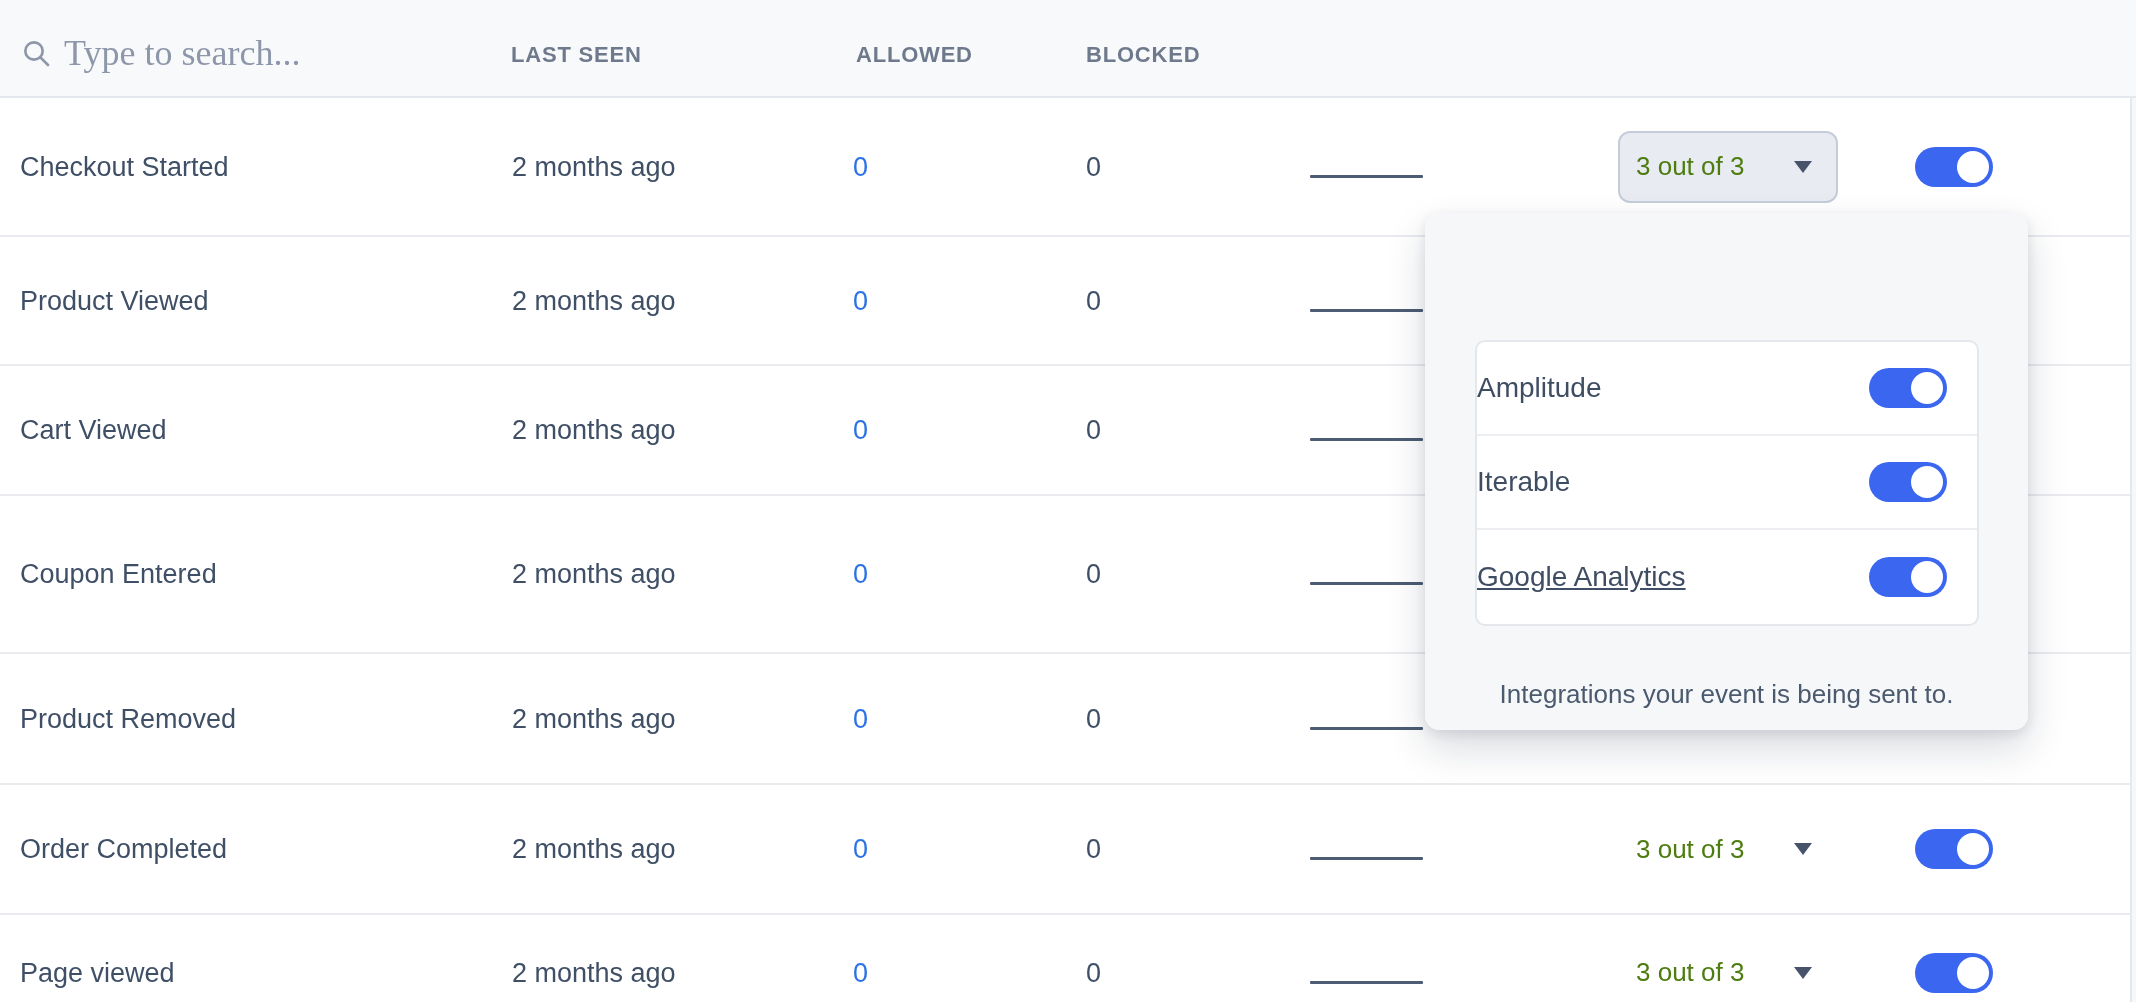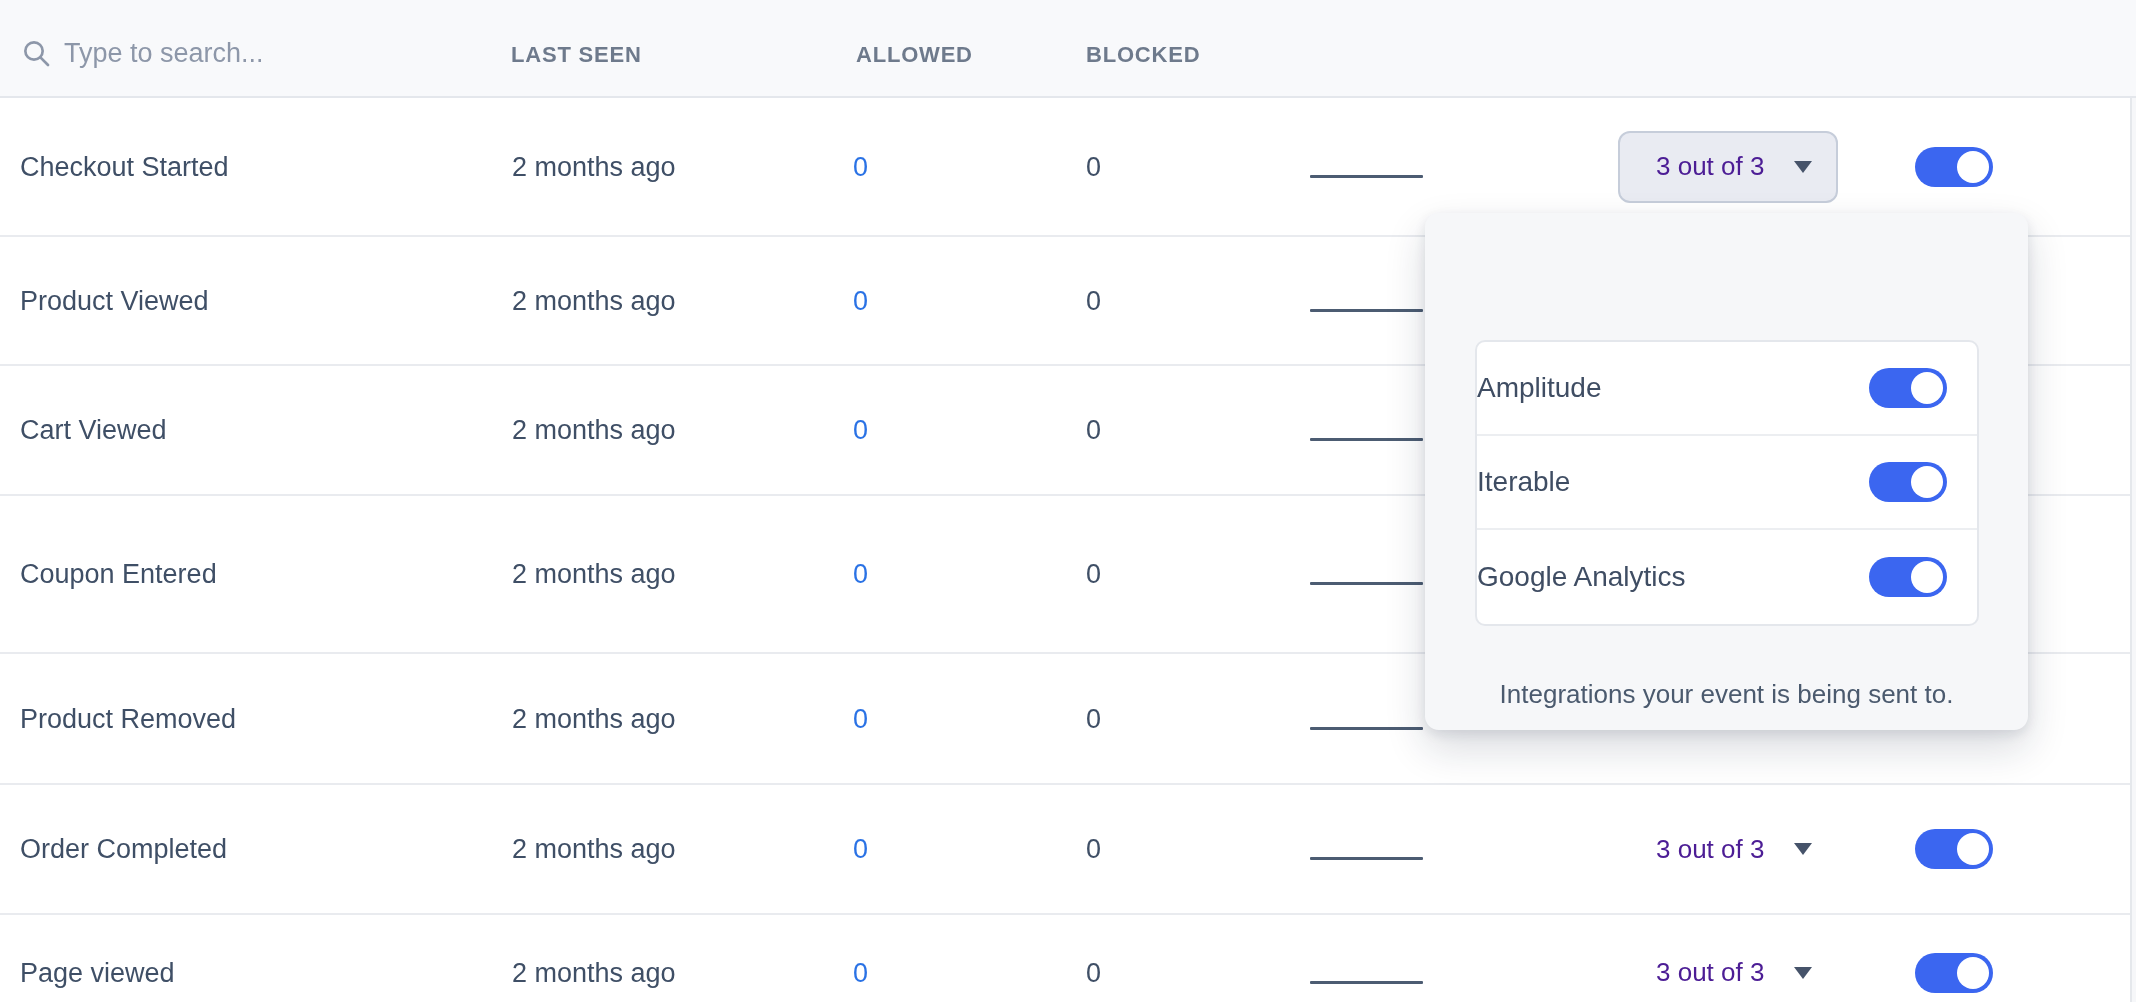--- a/index.html
+++ b/index.html
@@ -31,22 +31,22 @@
   .hcell.c-block  { left: 1086px; }
   .hcell.c-integ  { left: 1642px; }
 
   .search-wrap {
     position: absolute; left: 20px; top: 0; height: 98px; width: 420px;
     display: flex; align-items: center; padding-top: 8px;
   }
   .search-icon { width: 32px; height: 32px; flex: none; margin-right: 12px; }
   .search-input {
     border: none; outline: none; background: transparent;
-    font-family: Liberation Sans, sans-serif;
-    font-size: 27px; color: #3f4f66; width: 340px;
+    font-family: Liberation Serif, serif;
+    font-size: 36px; color: #3f4f66; width: 340px;
   }
   .search-input::placeholder { color: #8d97a9; opacity: 1; }
 
   
   .rows { position: absolute; left: 0; top: 98px; width: 2136px; z-index: 1; }
   .row {
     position: relative; width: 2136px;
     background: #ffffff;
     border-bottom: 2px solid #e9ebef;
   }
@@ -64,21 +64,21 @@
     width: 113px; height: 3px; background: #4c5c72; border-radius: 1px;
   }
   .integ {
     position: absolute; left: 1618px; top: 50%; transform: translateY(-50%);
     width: 220px; height: 72px;
     display: flex; align-items: center;
     border: 2px solid transparent; border-radius: 12px;
     cursor: pointer;
   }
   .integ.open { background: #e9ebf2; border-color: #c6cdda; }
-  .integ-label { margin-left: 36px; font-size: 26px; color: #4c1d95; white-space: nowrap; }
+  .integ-label { margin-left: 16px; font-size: 26px; color: #4d7c0f; white-space: nowrap; }
   .caret {
     width: 0; height: 0; margin-left: auto; margin-right: 24px;
     border-left: 9px solid transparent; border-right: 9px solid transparent;
     border-top: 12px solid #46536a;
   }
   .toggle {
     position: absolute; left: 1915px; top: 50%; transform: translateY(-50%);
     width: 78px; height: 40px; border-radius: 20px;
     background: var(--accent, #3b66f0); cursor: pointer;
   }
@@ -114,21 +114,21 @@
   .popover-title { font-size: 30px; font-weight: 700; color: #3c4b5f; }
   .integration-card {
     position: absolute; left: 50px; top: 127px; width: 504px;
     background: #ffffff; border: 2px solid #e4e7ec; border-radius: 10px;
   }
   .integration-item {
     position: relative; height: 94px;
     display: flex; align-items: center;
     border-bottom: 2px solid #eceef1;
   }
-  .integration-item:last-child { border-bottom: none; }
+  .integration-item:last-child { border-bottom: none; text-decoration: underline; }
   .integration-name { font-size: 28px; color: #3f4d63; }
   .integration-item .toggle {
     position: absolute; left: auto; right: 30px; top: 50%; transform: translateY(-50%);
   }
   .popover-caption {
     position: absolute; left: 0; top: 466px; width: 100%;
     text-align: center; font-size: 26px; color: #4b5a6e;
   }
 </style>
 </head>

